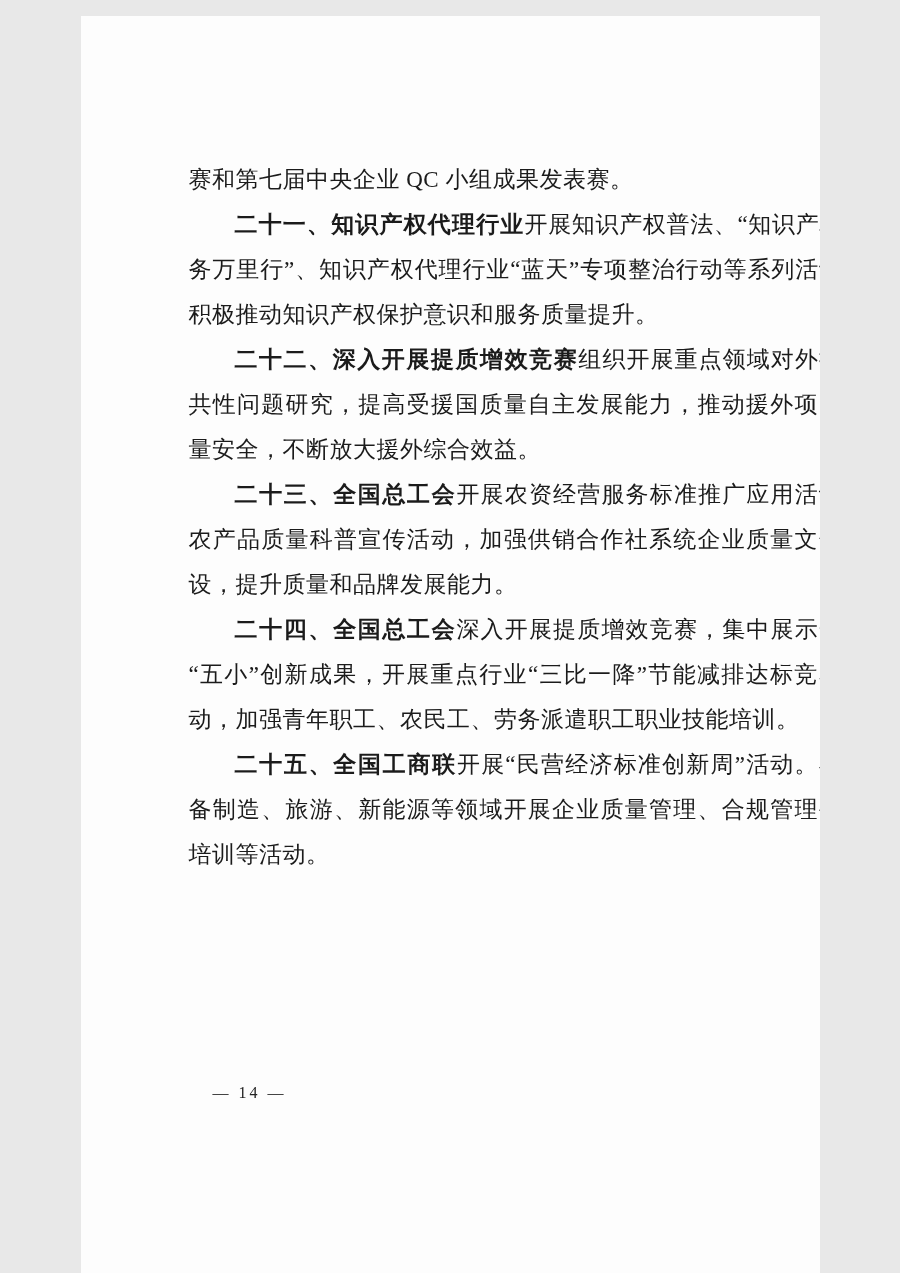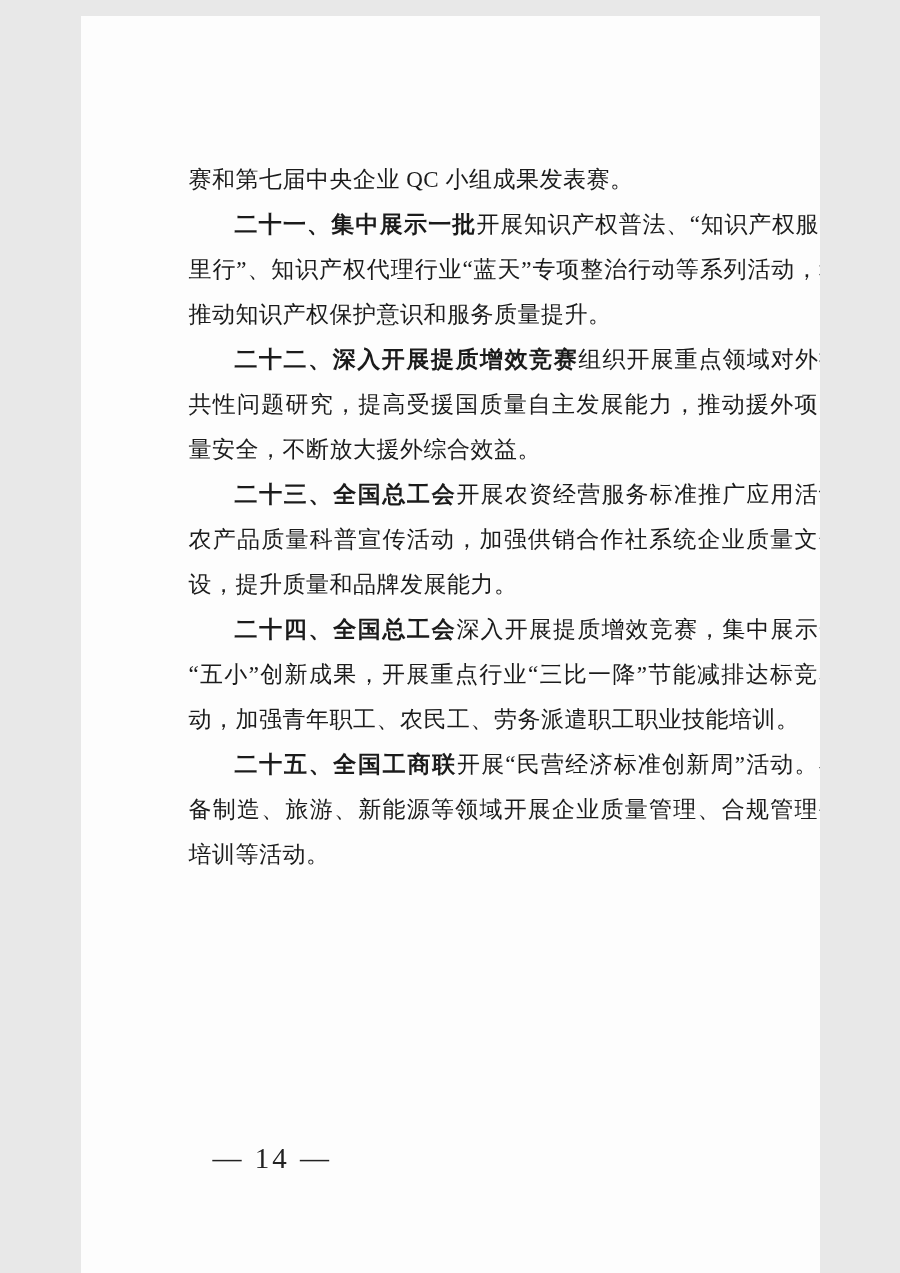--- a/index.html
+++ b/index.html
@@ -36,36 +36,36 @@
     text-indent: 2em;
   }
   .lead {
     font-family: "Liberation Sans", "DejaVu Sans", sans-serif;
     font-weight: 700;
     letter-spacing: 1px;
   }
   .page-number {
     position: absolute;
     left: 132px;
-    top: 1126px;
-    font-size: 29px;
+    top: 1068px;
+    font-size: 16px;
     letter-spacing: 3px;
     color: #222;
   }
 </style>
 </head>
 <body>
 
 <div class="page">
   <div class="text-block">
 
     <p class="cont"><span>赛和第七届中央企业 QC 小组成果发表赛。</span></p>
 
 
-    <p class="para"><span class="lead">二十一、集中展示一批</span><span>开展知识产权普法、“知识产权服务万里行”、知识产权代理行业“蓝天”专项整治行动等系列活动，积极推动知识产权保护意识和服务质量提升。</span></p>
+    <p class="para"><span class="lead">二十一、知识产权代理行业</span><span>开展知识产权普法、“知识产权服务万里行”、知识产权代理行业“蓝天”专项整治行动等系列活动，积极推动知识产权保护意识和服务质量提升。</span></p>
 
     <p class="para"><span class="lead">二十二、深入开展提质增效竞赛</span><span>组织开展重点领域对外援助共性问题研究，提高受援国质量自主发展能力，推动援外项目质量安全，不断放大援外综合效益。</span></p>
 
     <p class="para"><span class="lead">二十三、全国总工会</span><span>开展农资经营服务标准推广应用活动和农产品质量科普宣传活动，加强供销合作社系统企业质量文化建设，提升质量和品牌发展能力。</span></p>
 
     <p class="para"><span class="lead">二十四、全国总工会</span><span>深入开展提质增效竞赛，集中展示一批“五小”创新成果，开展重点行业“三比一降”节能减排达标竞赛活动，加强青年职工、农民工、劳务派遣职工职业技能培训。</span></p>
 
     <p class="para"><span class="lead">二十五、全国工商联</span><span>开展“民营经济标准创新周”活动。在装备制造、旅游、新能源等领域开展企业质量管理、合规管理公益培训等活动。</span></p>
 
   </div>

